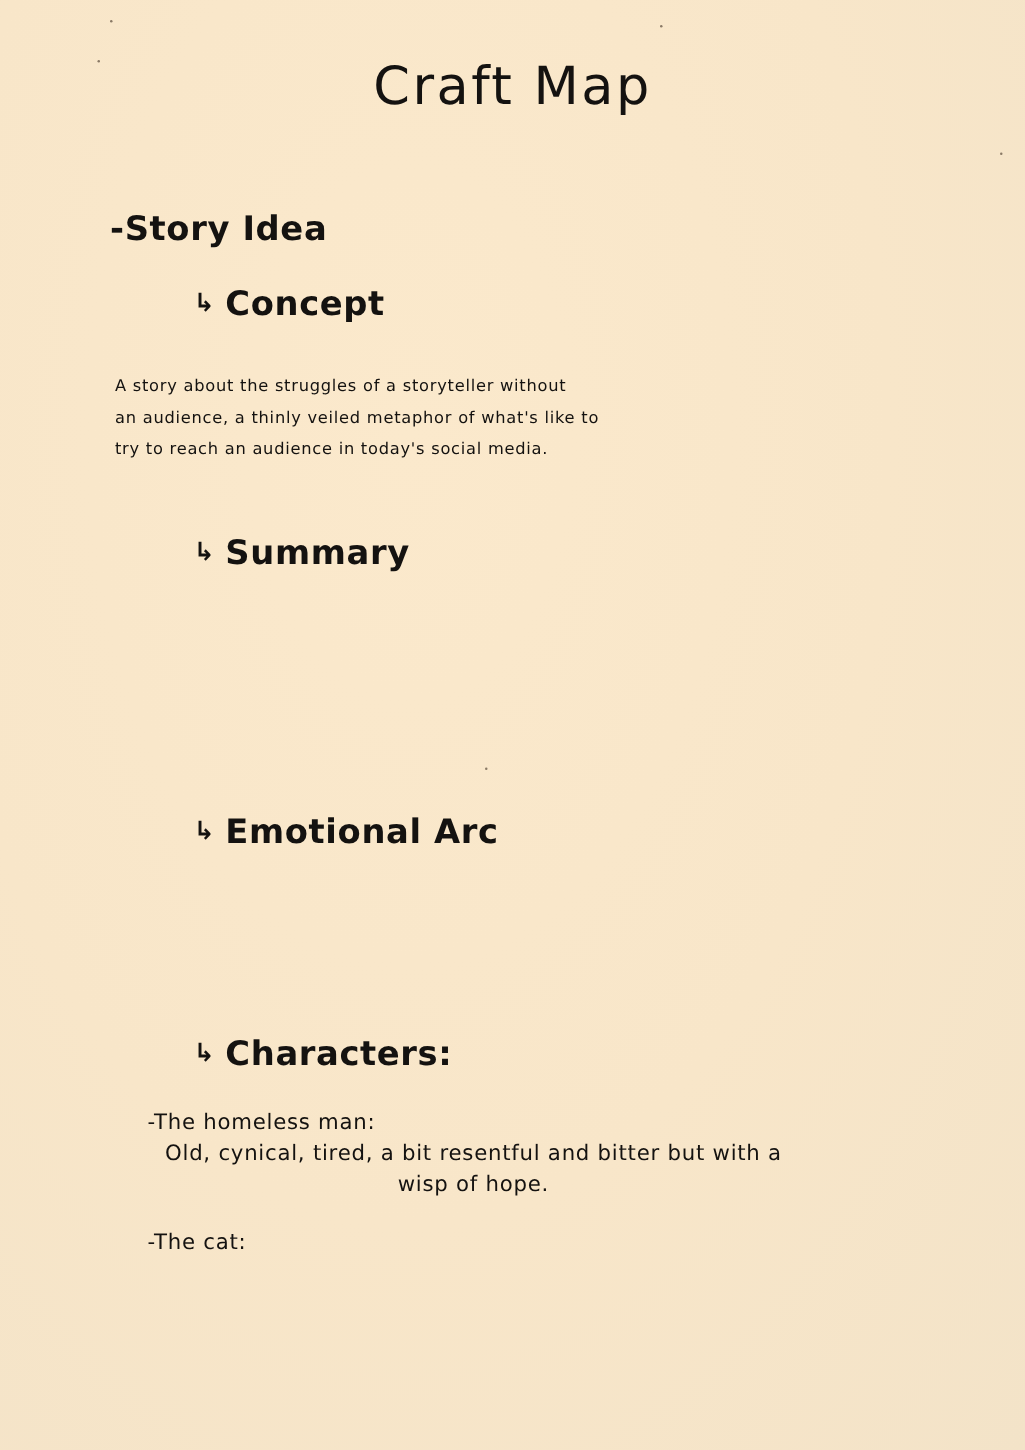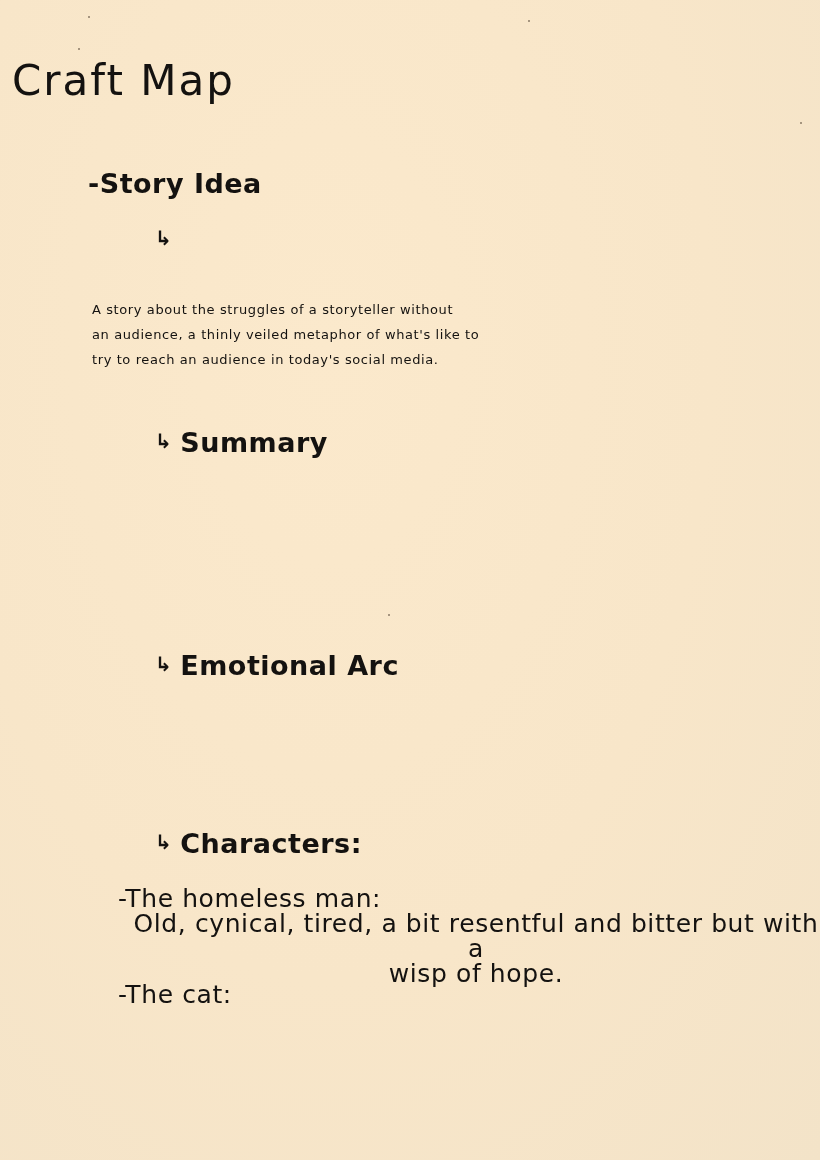--- a/index.html
+++ b/index.html
@@ -6,52 +6,53 @@
   body {
     width: 820px; height: 1160px; overflow: hidden;
     background: radial-gradient(ellipse at 40% 30%, #fbe9cc 0%, #f8e6c9 55%, #f3e3c8 100%);
     font-family: "DejaVu Sans", sans-serif;
     color: #141210;
     position: relative;
   }
   .page { position: absolute; inset: 0; }
   .title {
     position: absolute; left: 0; right: 0; top: 44px;
-    font-size: 42px; font-weight: normal;
-    letter-spacing: 2px; margin: 12px;
+    text-align: center; font-size: 42px; font-weight: normal;
+    letter-spacing: 2px; margin: 0;
   }
   .section {
     position: absolute; left: 88px; top: 168px;
     font-size: 27px; margin: 0; letter-spacing: 0.5px;
   }
   .sub {
     position: absolute; left: 155px; font-size: 27px; margin: 0;
     display: flex; align-items: center; letter-spacing: 0.5px;
   }
   .arrow { font-size: 20px; margin-right: 8px; display: inline-block; transform: translateY(-2px); }
   .para {
     position: absolute; left: 92px; width: 640px;
     font-size: 13px; line-height: 25px; margin: 0; letter-spacing: 0.6px;
     white-space: pre-line;
   }
-  .char { position: absolute; left: 118px; font-size: 25px; line-height: 25px; letter-spacing: 0.6px; }
+  .char { position: absolute; left: 118px; font-size: 17px; line-height: 25px; letter-spacing: 0.6px; }
   .char .name { display: block; }
   .char .desc { display: block; padding-left: 14px; white-space: pre-line; text-align: center; }
   .speck { position: absolute; width: 2px; height: 2px; background: #8a7a66; border-radius: 1px; }
 </style>
 </head>
 <body>
 
 <div class="page">
   <h1 class="title">Craft Map</h1>
 
   <h2 class="section">-Story Idea</h2>
 
   <h3 class="sub" style="top:228px">
     <span class="arrow">↳</span>
+    <span>Concept</span>
   </h3>
   <p class="para" style="top:297px">A story about the struggles of a storyteller without
 an audience, a thinly veiled metaphor of what's like to
 try to reach an audience in today's social media.</p>
 
   <h3 class="sub" style="top:427px">
     <span class="arrow">↳</span>
     <span>Summary</span>
   </h3>
 

